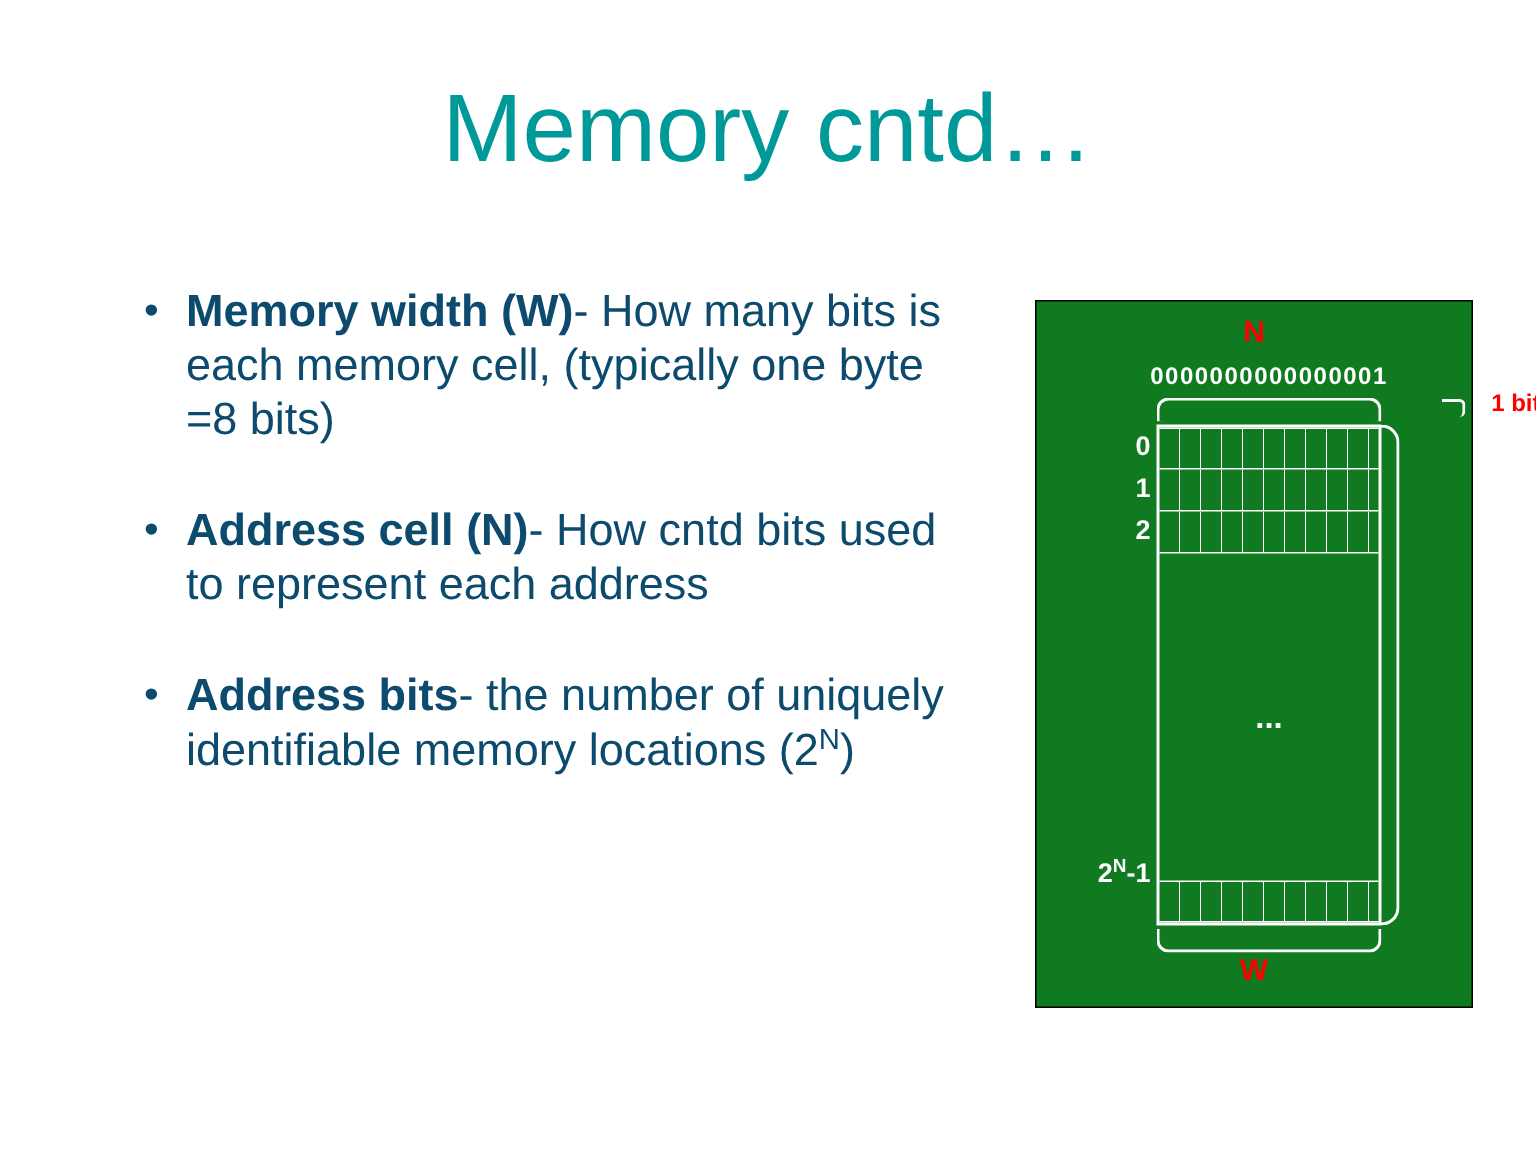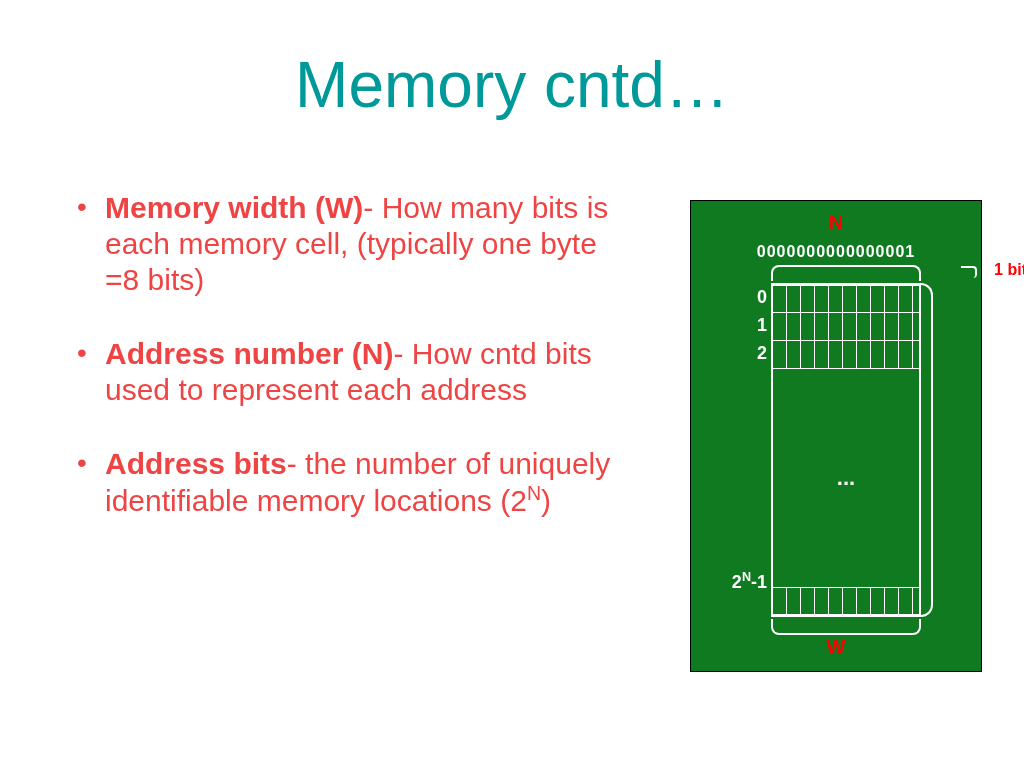--- a/index.html
+++ b/index.html
@@ -23,24 +23,24 @@
     width: 100%;
     text-align: center;
     font-size: 64px;
     font-weight: 400;
     color: #009999;
     letter-spacing: 0px;
   }
   .bullets {
     position: absolute;
     top: 190px;
-    left: 77px;
+    left: 96px;
     width: 560px;
     font-size: 30px;
-    color: #ef4444;
+    color: #0c4a6e;
     line-height: 1.2;
   }
   .bullet {
     position: relative;
     padding-left: 28px;
     margin-bottom: 38px;
   }
   .bullet::before {
     content: "•";
     position: absolute;
@@ -75,20 +75,21 @@
     font-size: 20px;
   }
   .addr-bits {
     top: 42px;
     left: 0;
     width: 100%;
     text-align: center;
     color: #ffffff;
     font-size: 16px;
     letter-spacing: 1px;
+    padding-left: 10px;
   }
   .one-bit {
     top: 60px;
     right: -46px;
     color: #ff0000;
     font-size: 16px;
   }
   .one-bit-brace {
     position: absolute;
     top: 65px;
@@ -217,21 +218,21 @@
 
 <div class="slide">
 
   <div class="title">Memory cntd…</div>
 
   <div class="bullets">
     <div class="bullet">
       <span class="bold">Memory width (W)</span><span>- How many bits is each memory cell, (typically one byte =8 bits)</span>
     </div>
     <div class="bullet">
-      <span class="bold">Address number (N)</span><span>- How cntd bits used to represent each address</span>
+      <span class="bold">Address cell (N)</span><span>- How cntd bits used to represent each address</span>
     </div>
     <div class="bullet">
       <span class="bold">Address bits</span><span>- the number of uniquely identifiable memory locations (2</span><span class="sup">N</span><span>)</span>
     </div>
   </div>
 
   <div class="diagram">
     <div class="d-label n-label">N</div>
     <div class="d-label addr-bits">0000000000000001</div>
     <div class="one-bit-brace"></div>

